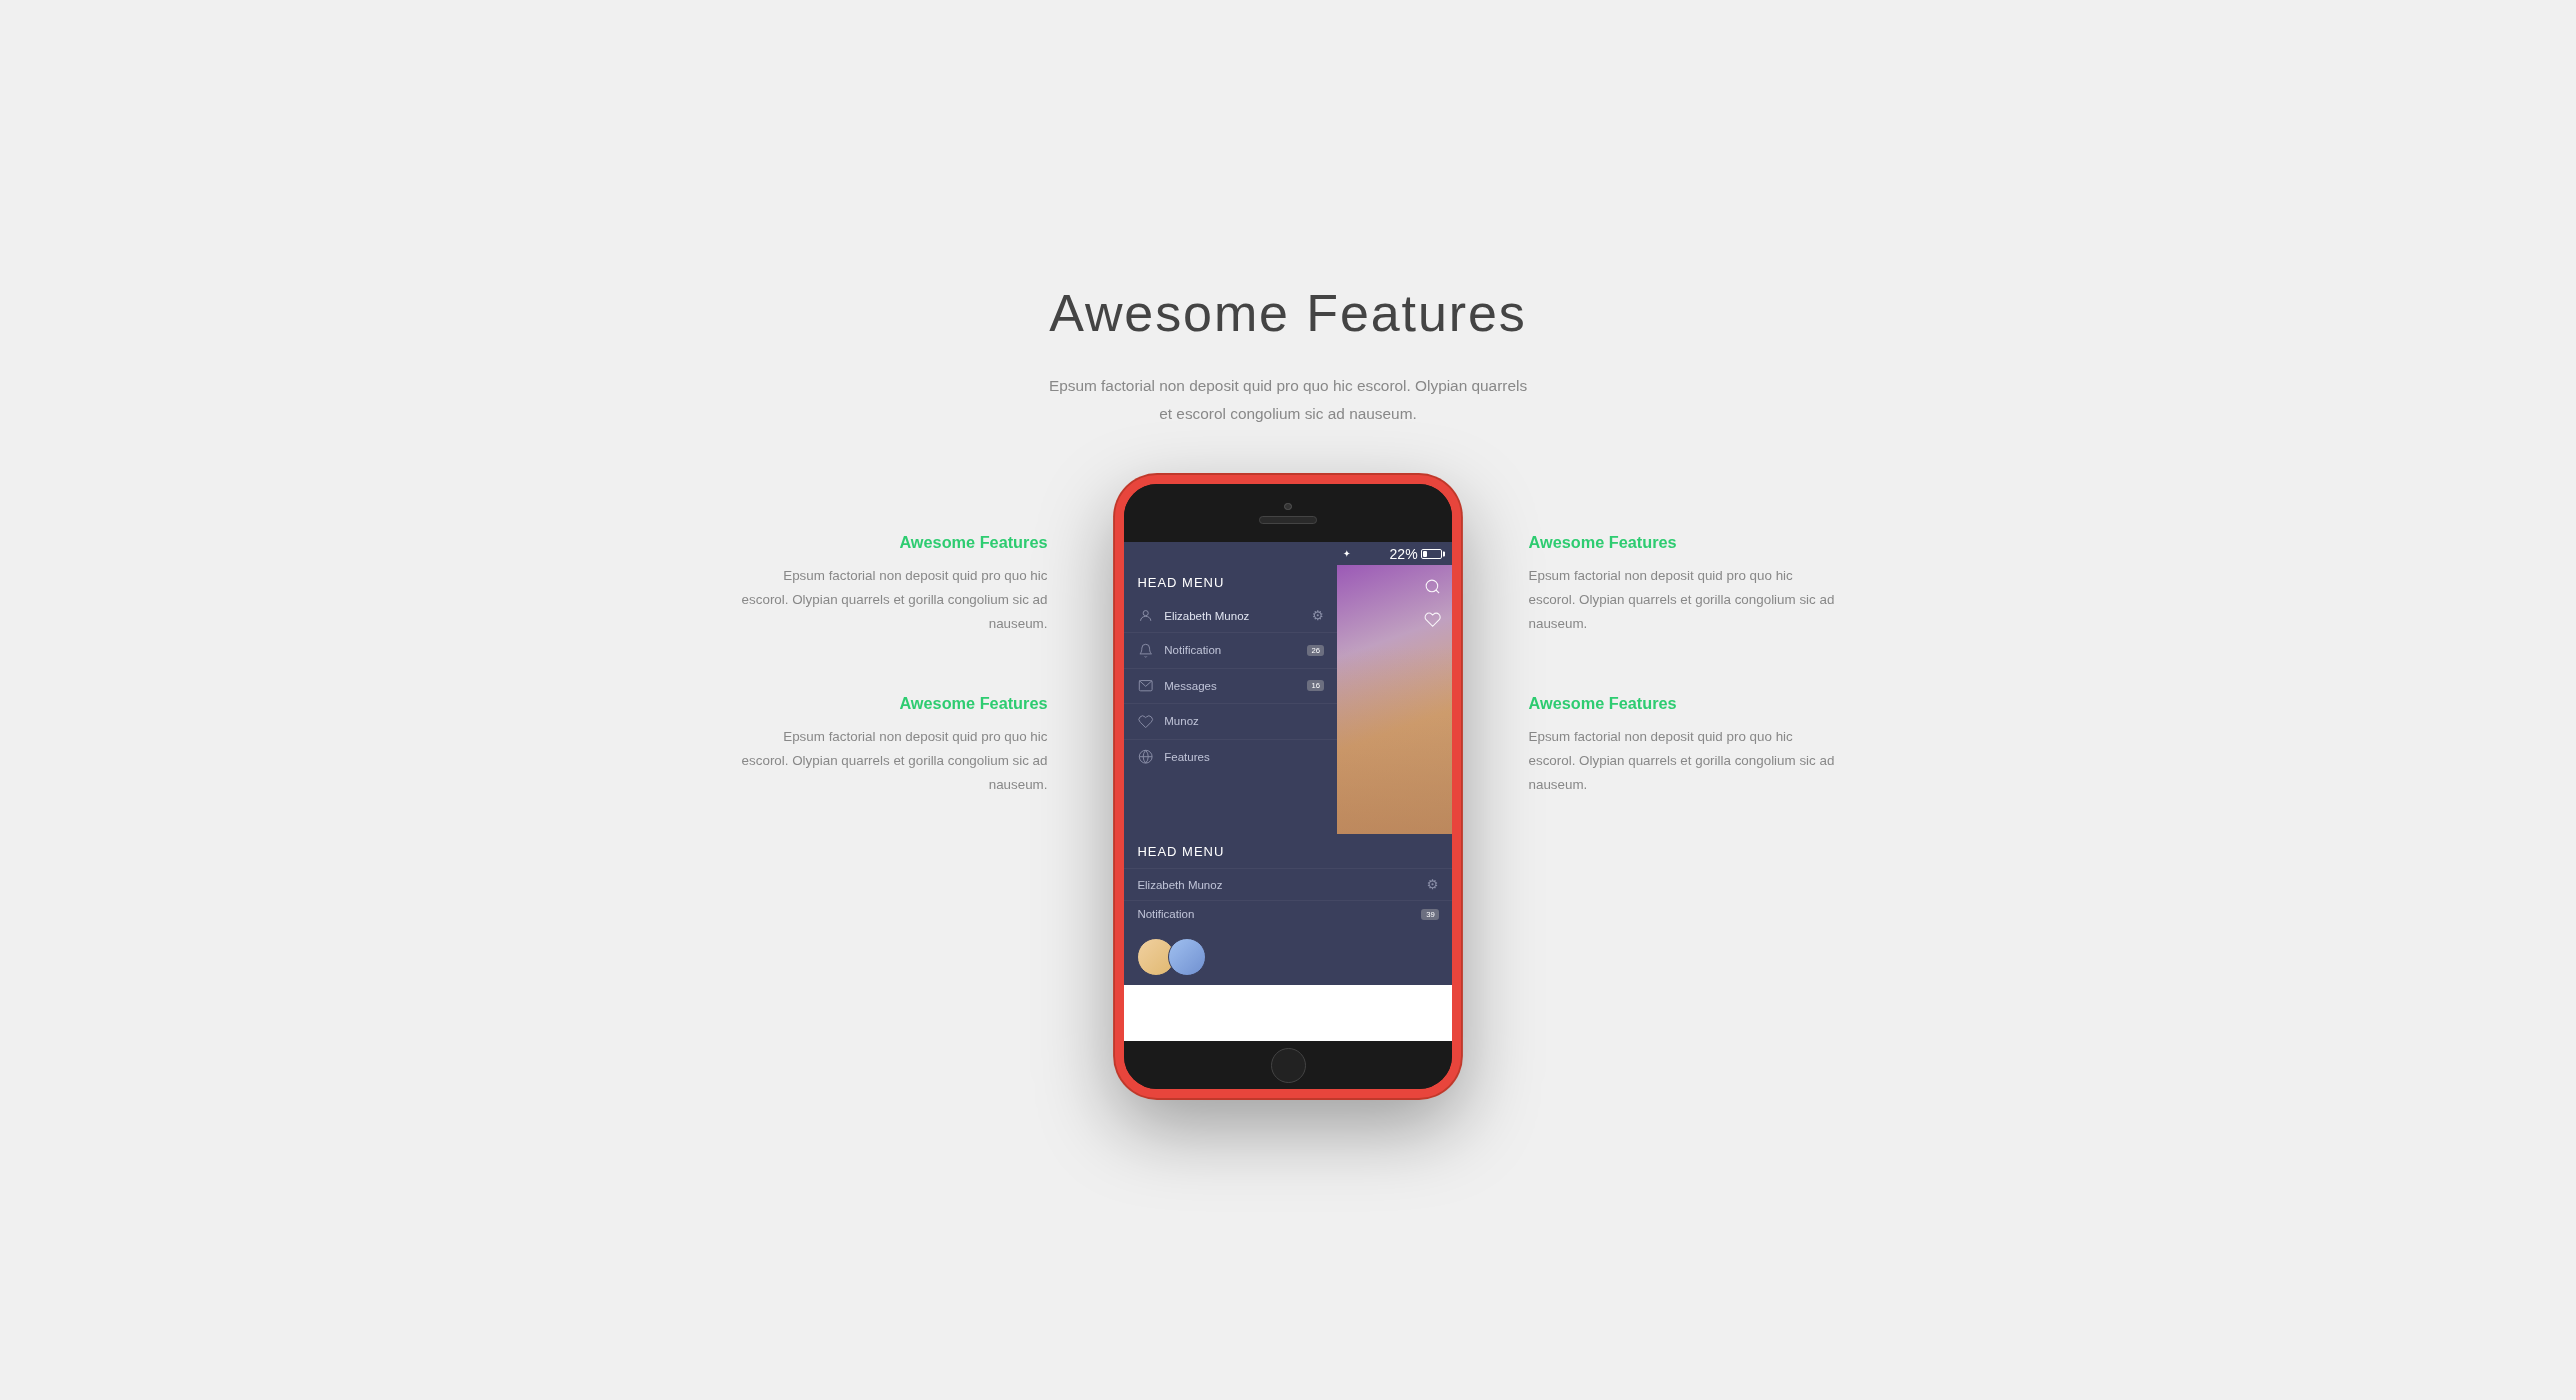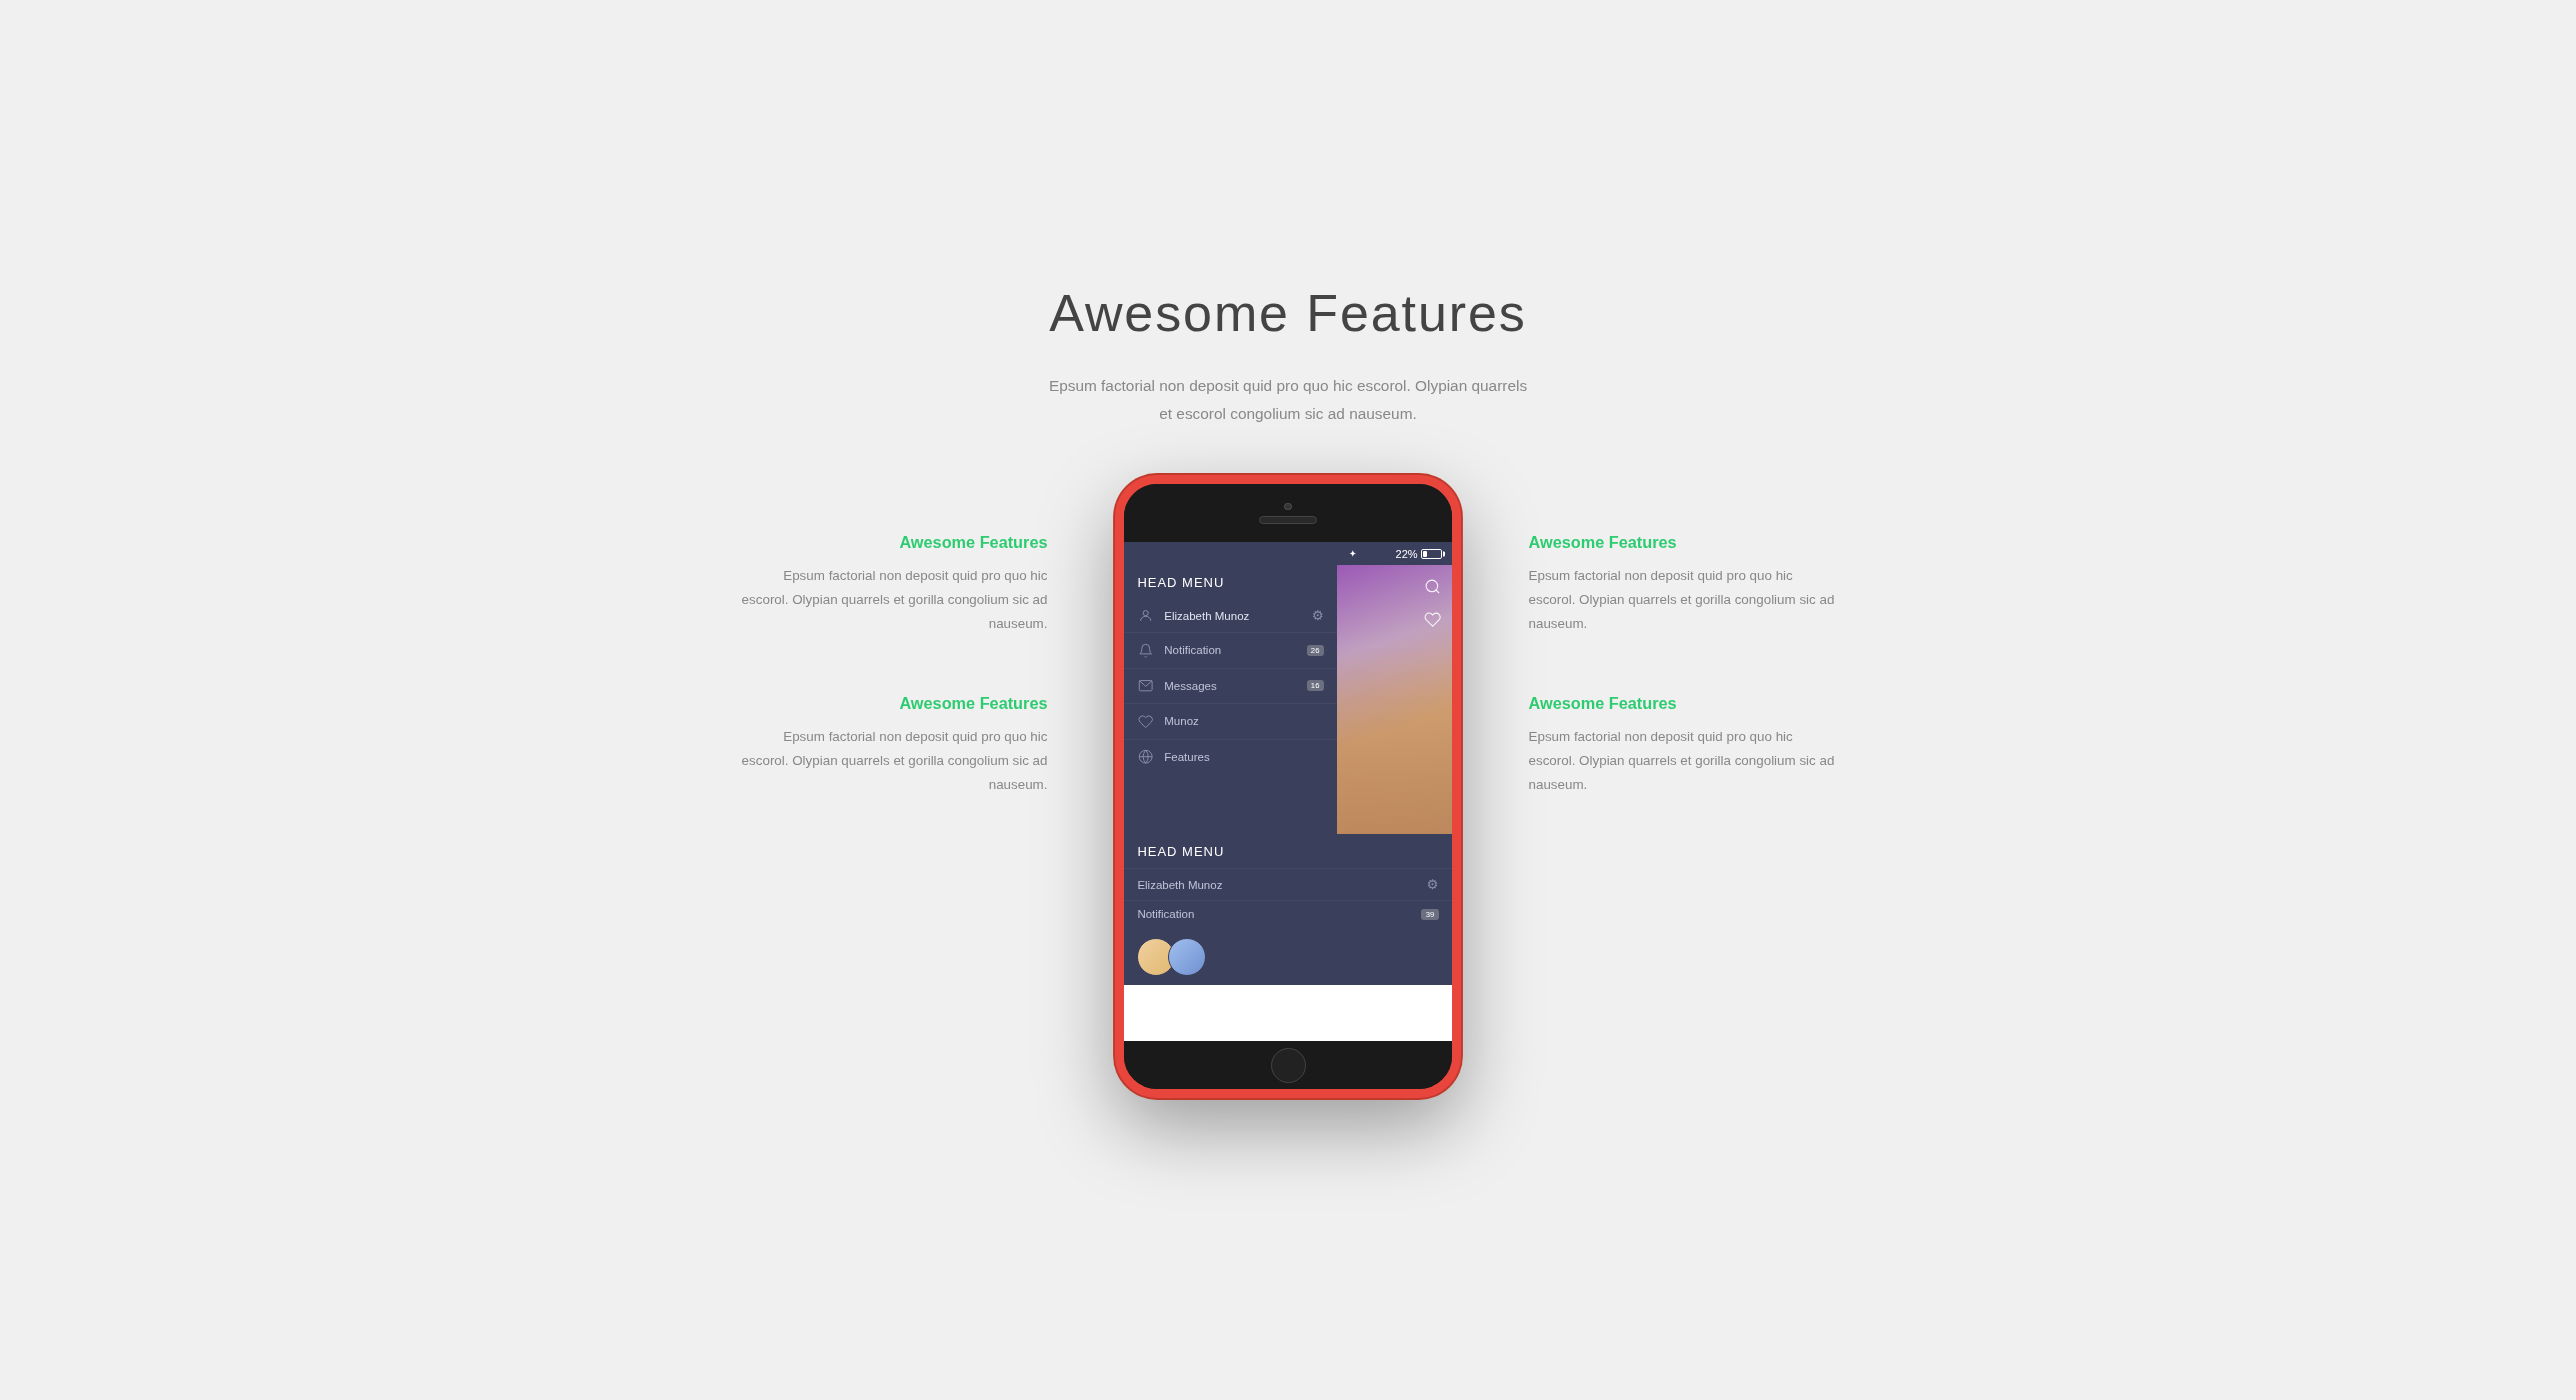--- a/index.html
+++ b/index.html
@@ -150,21 +150,21 @@
       height: 23px;
       display: flex;
       align-items: center;
       justify-content: flex-end;
       padding: 0 9.6px;
       gap: 3.8px;
     }
 
     .status-bar-text {
       color: #fff;
-      font-size: 11px;
+      font-size: 14px;
       margin-left: 35px;
     }
 
     .battery-icon {
       width: 21px;
       height: 9.6px;
       border: 1px solid #fff;
       border-radius: 1.9px;
       position: relative;
       display: inline-flex;
@@ -257,21 +257,21 @@
       font-size: 13.4px;
     }
 
     .menu-badge {
       background: #6c6f80;
       color: #fff;
       font-size: 7.7px;
       padding: 1px 3.8px;
       border-radius: 2.9px;
       min-width: 17.3px;
-      text-align: center;
+      text-align: right;
     }
 
     
     .screen-split {
       display: flex;
       height: 269px;
     }
 
     .screen-menu {
       width: 65%;

